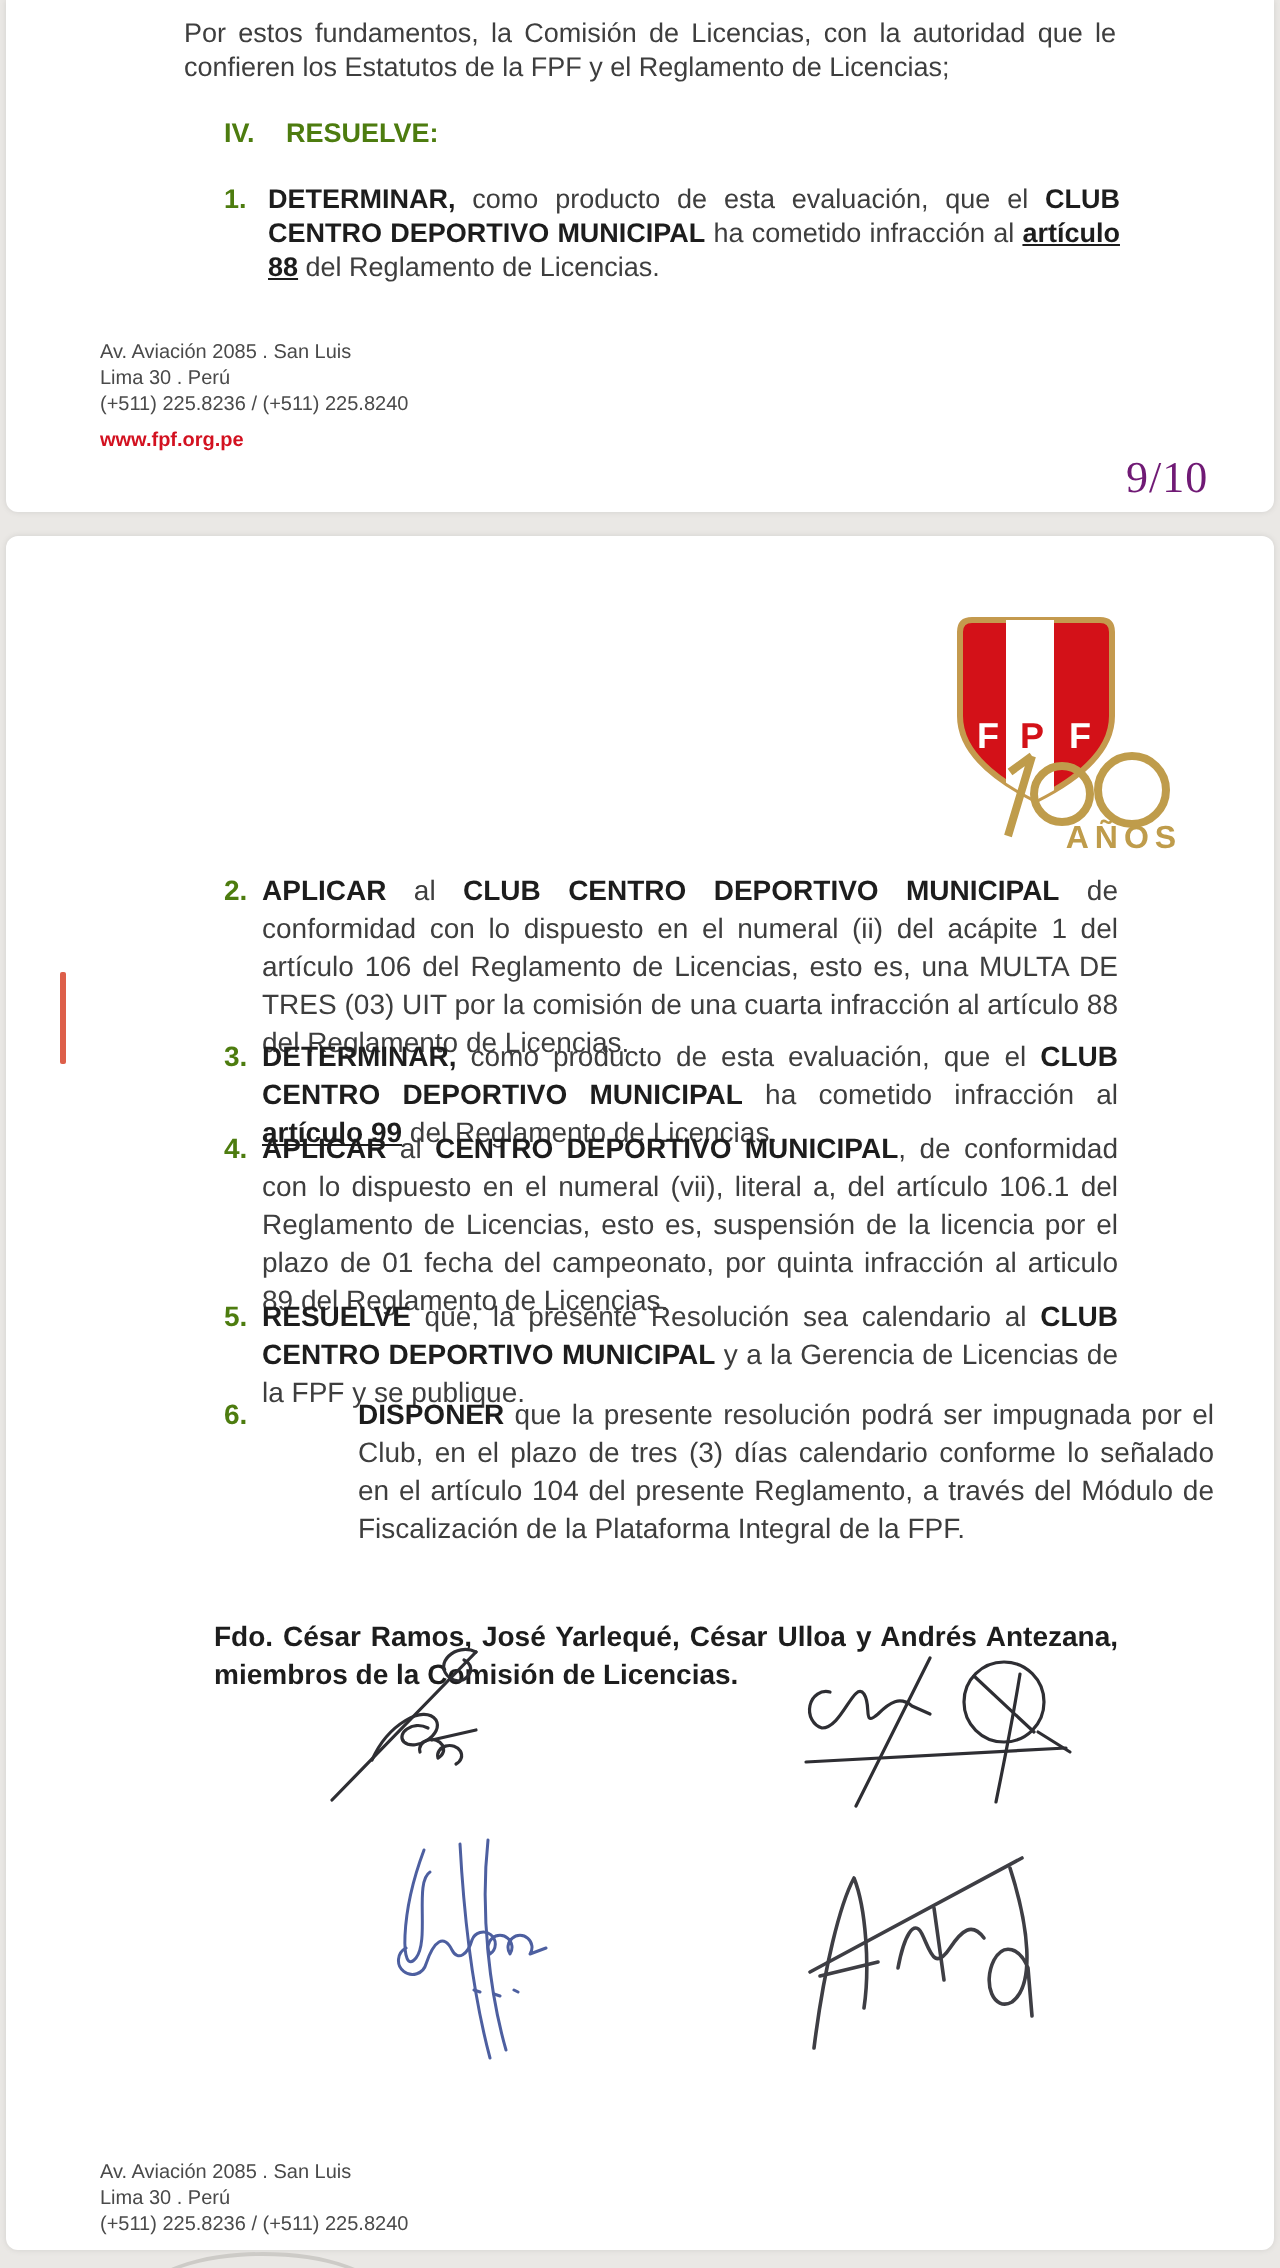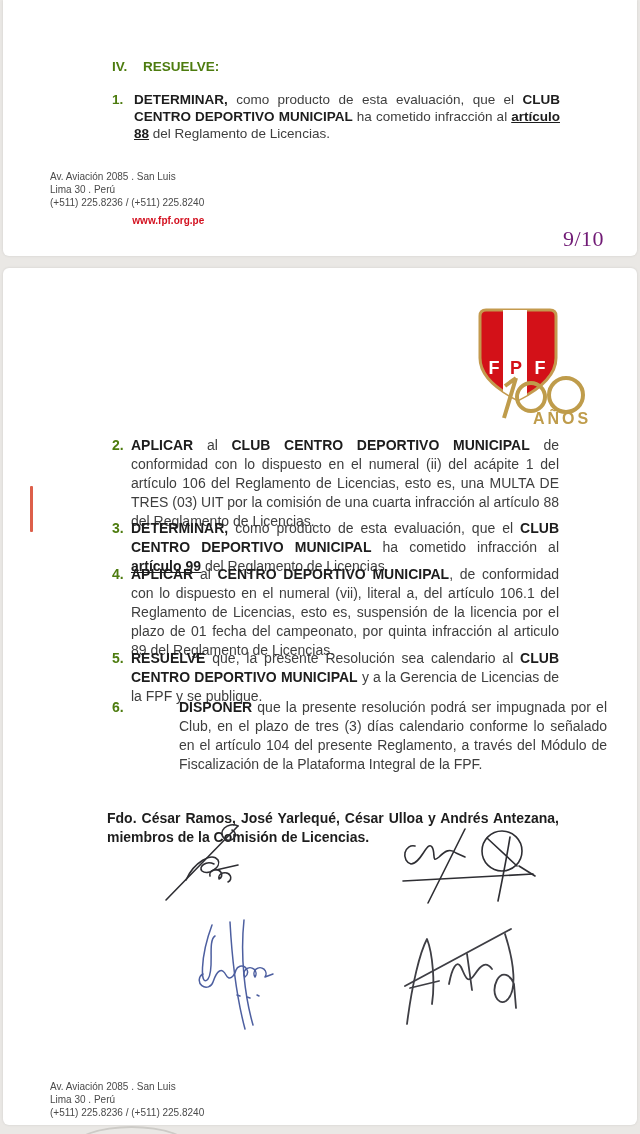--- a/index.html
+++ b/index.html
@@ -33,36 +33,37 @@
   }
   .sig{position:absolute;}
   .sig g{fill:none;stroke-linecap:round;stroke-linejoin:round;}
   svg text{font-family:"Liberation Sans","DejaVu Sans",sans-serif;}
 </style>
 </head>
 <body>
 
 <div class="page page1">
 
+  <div class="abs body-txt just" style="left:89px;top:8px;width:466px;"><span>Por estos fundamentos, la Comisión de Licencias, con la autoridad que le confieren los Estatutos de la FPF y el Reglamento de Licencias;</span></div>
 
   <div class="abs body-txt" style="left:109px;top:58px;">
     <span class="num">IV.</span>
     <span class="num" style="margin-left:12px;">RESUELVE:</span>
   </div>
 
   <div>
     <span class="abs body-txt num" style="left:109px;top:91px;">1.</span>
     <div class="abs body-txt just" style="left:131px;top:91px;width:426px;"><span class="b">DETERMINAR,</span><span> como producto de esta evaluación, que el </span><span class="b">CLUB CENTRO DEPORTIVO MUNICIPAL</span><span> ha cometido infracción al </span><span class="b u">artículo 88</span><span> del Reglamento de Licencias.</span></div>
   </div>
 
   <div class="abs" style="left:47px;top:170px;">
     <div class="footer-line">Av. Aviación 2085 . San Luis</div>
     <div class="footer-line">Lima 30 . Perú</div>
     <div class="footer-line">(+511) 225.8236 / (+511) 225.8240</div>
-    <div class="website" style="margin-top:6px;text-align:right;">www.fpf.org.pe</div>
+    <div class="website" style="margin-top:6px;">www.fpf.org.pe</div>
   </div>
 
   <div class="abs page-indicator" style="left:560px;top:226px;">9/10</div>
 </div>
 
 <div class="page page2">
 
   <svg class="abs" style="left:471px;top:40px;" width="125" height="120" viewBox="0 0 125 120">
     <defs>
       <clipPath id="shieldClip">

